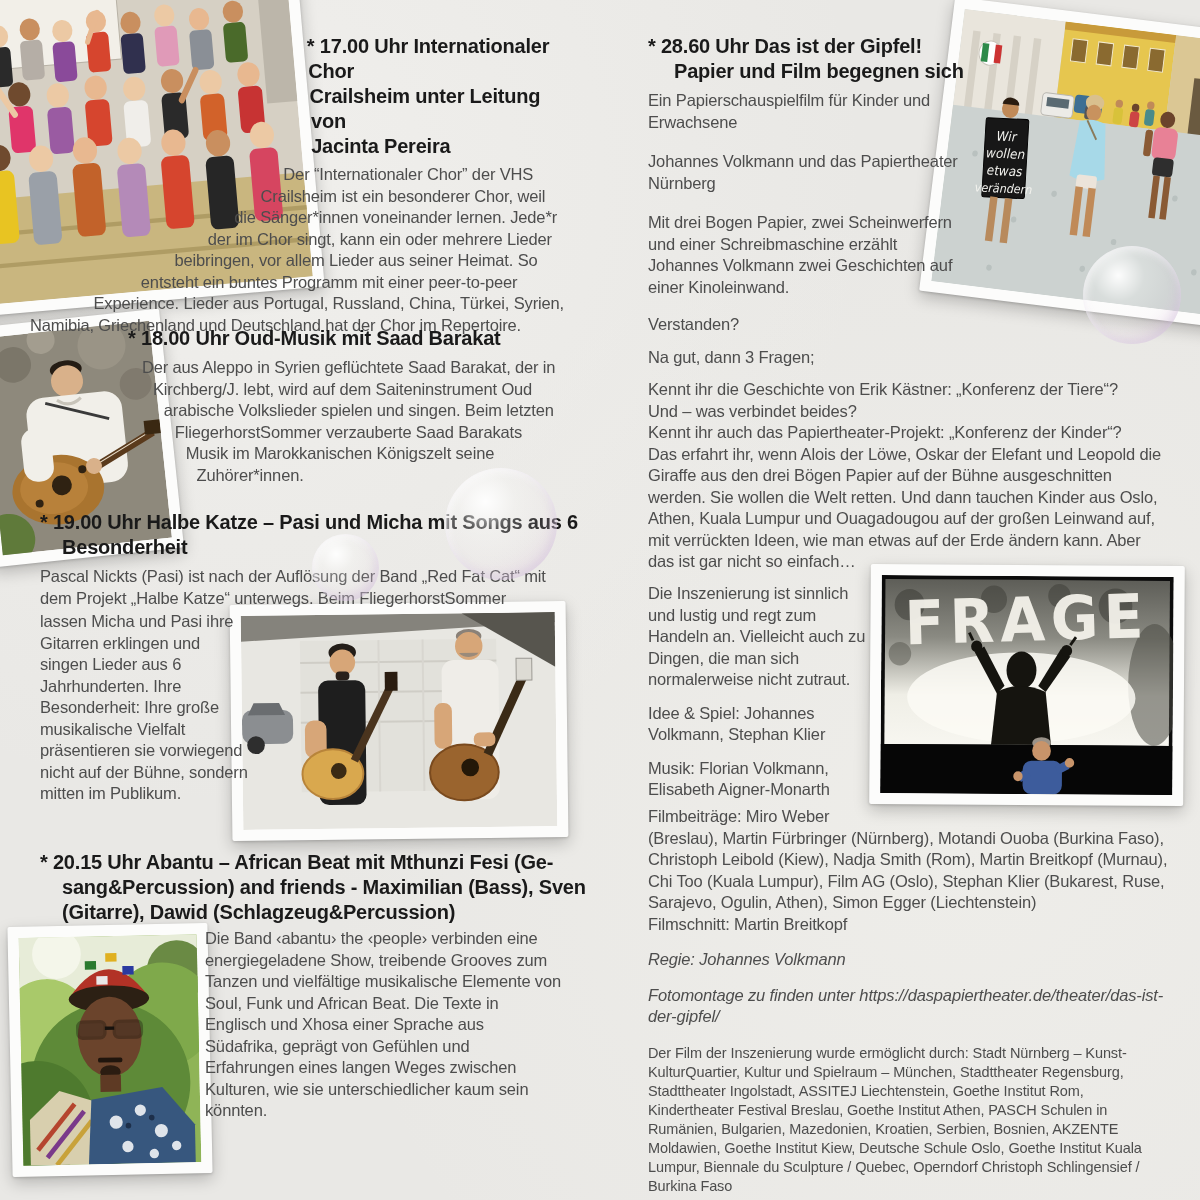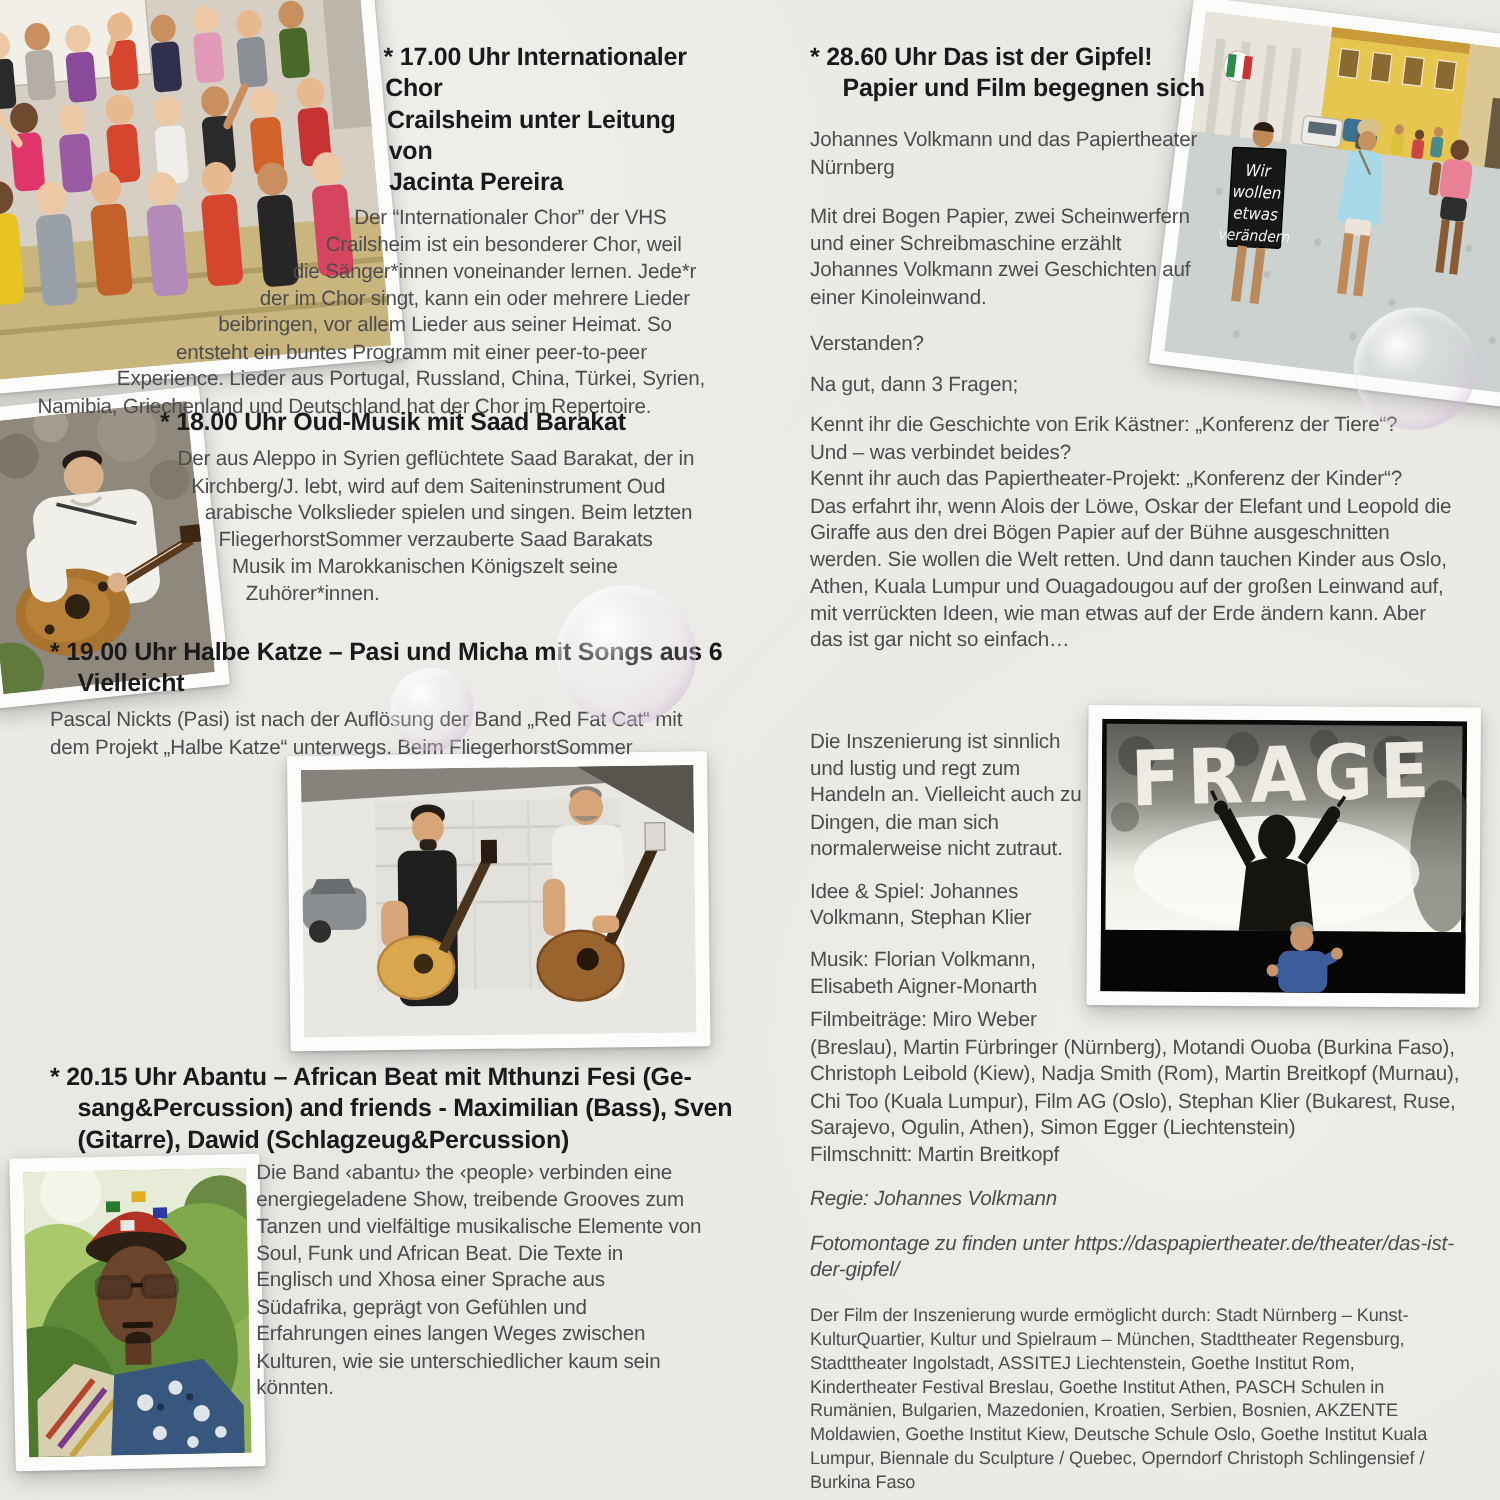--- a/index.html
+++ b/index.html
@@ -341,36 +341,38 @@
   </div>
 
   <div class="abs" style="left:30px;top:326px;width:532px;z-index:2;">
     <div class="sp sp18"></div>
     <div class="h c">* 18.00 Uhr Oud-Musik mit Saad Barakat</div>
     <p class="b c" style="margin-top:6px;">Der aus Aleppo in Syrien geflüchtete Saad Barakat, der in Kirchberg/J. lebt, wird auf dem Saiteninstrument Oud arabische Volkslieder spielen und singen. Beim letzten FliegerhorstSommer verzauberte Saad Barakats Musik im Marokkanischen Königszelt seine Zuhörer*innen.</p>
   </div>
 
   <div class="abs h" style="left:40px;top:510px;width:540px;z-index:2;">
     <div>* 19.00 Uhr Halbe Katze – Pasi und Micha mit Songs aus 6</div>
-    <div class="ind">Vielleicht</div>
+    <div class="ind">Besonderheit</div>
   </div>
   <p class="abs b" style="left:40px;top:566px;width:512px;z-index:2;">Pascal Nickts (Pasi) ist nach der Auflösung der Band „Red Fat Cat“ mit dem Projekt „Halbe Katze“ unterwegs. Beim FliegerhorstSommer</p>
+  <p class="abs b" style="left:40px;top:611px;width:208px;z-index:2;">lassen Micha und Pasi ihre Gitarren erklingen und singen Lieder aus 6 Jahrhunderten. Ihre Besonderheit: Ihre große musikalische Vielfalt präsentieren sie vorwiegend nicht auf der Bühne, sondern mitten im Publikum.</p>
 
   <div class="abs h" style="left:40px;top:850px;width:560px;z-index:2;">
     <div>* 20.15 Uhr Abantu – African Beat mit Mthunzi Fesi (Ge-</div>
     <div class="ind">sang&amp;Percussion) and friends - Maximilian (Bass), Sven</div>
     <div class="ind">(Gitarre), Dawid (Schlagzeug&amp;Percussion)</div>
   </div>
   <p class="abs b" style="left:205px;top:928px;width:356px;z-index:2;">Die Band ‹abantu› the ‹people› verbinden eine energiegeladene Show, treibende Grooves zum Tanzen und vielfältige musikalische Elemente von Soul, Funk und African Beat. Die Texte in Englisch und Xhosa einer Sprache aus Südafrika, geprägt von Gefühlen und Erfahrungen eines langen Weges zwischen Kulturen, wie sie unterschiedlicher kaum sein könnten.</p>
 
   <div class="abs" style="left:648px;top:34px;width:520px;z-index:2;">
     <div class="h">
       <div>* 28.60 Uhr Das ist der Gipfel!</div>
       <div class="ind2">Papier und Film begegnen sich</div>
     </div>
+    <p class="b wn mt6">Ein Papierschauspielfilm für Kinder und Erwachsene</p>
     <p class="b wn mt18">Johannes Volkmann und das Papiertheater Nürnberg</p>
     <p class="b wn mt18">Mit drei Bogen Papier, zwei Scheinwerfern und einer Schreibmaschine erzählt Johannes Volkmann zwei Geschichten auf einer Kinoleinwand.</p>
     <p class="b mt16">Verstanden?</p>
     <p class="b mt11">Na gut, dann 3 Fragen;</p>
     <div class="b mt11">
       <div>Kennt ihr die Geschichte von Erik Kästner: „Konferenz der Tiere“?</div>
       <div>Und – was verbindet beides?</div>
       <div>Kennt ihr auch das Papiertheater-Projekt: „Konferenz der Kinder“?</div>
     </div>
     <p class="b mt10">Das erfahrt ihr, wenn Alois der Löwe, Oskar der Elefant und Leopold die Giraffe aus den drei Bögen Papier auf der Bühne ausgeschnitten werden. Sie wollen die Welt retten. Und dann tauchen Kinder aus Oslo, Athen, Kuala Lumpur und Ouagadougou auf der großen Leinwand auf, mit verrückten Ideen, wie man etwas auf der Erde ändern kann. Aber das ist gar nicht so einfach…</p>

